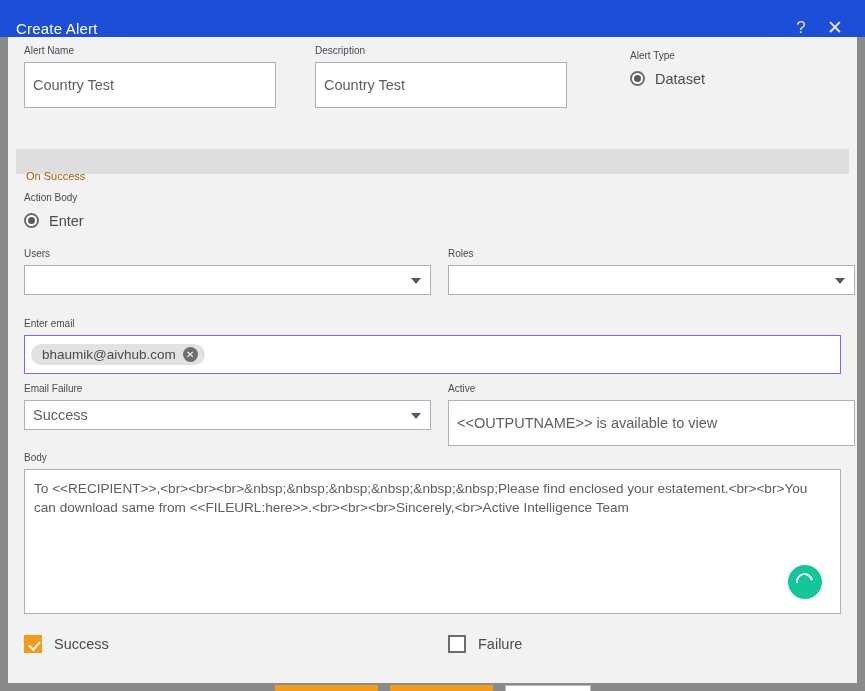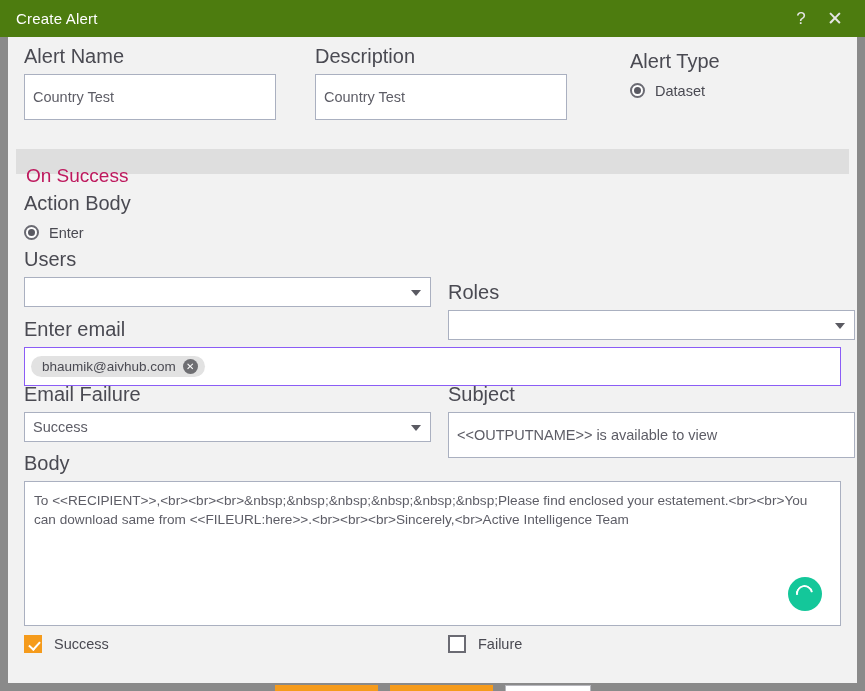--- a/index.html
+++ b/index.html
@@ -35,23 +35,23 @@
     border-top: 0;
     background: #f2f2f2;
     display: flex;
     flex-direction: column;
   }
 
   
   .titlebar {
     height: 37px;
     min-height: 37px;
-    background: #4d7c0f;
-    display: flex;
-    align-items: center;
+    background: #1d4ed8;
+    display: flex;
+    align-items: flex-end;
     padding: 0 0 0 16px;
     margin: 0 -8px 0 -8px;
     position: relative;
   }
   .titlebar-text {
     color: #ffffff;
     font-size: 15px;
     letter-spacing: 0.2px;
   }
   .titlebar-actions {
@@ -74,21 +74,21 @@
 
   
   .content {
     flex: 1;
     padding: 0;
     position: relative;
     background: #f2f2f2;
   }
 
   .label {
-    font-size: 20px;
+    font-size: 10px;
     color: #4a4a52;
     margin-bottom: 6px;
     display: block;
   }
 
   .txtinput {
     box-sizing: border-box;
     height: 46px;
     border: 1px solid #aab0c0;
     background: #ffffff;
@@ -145,28 +145,28 @@
     left: 8px;
     right: 8px;
     top: 112px;
     height: 25px;
     background: #dedede;
     display: flex;
     align-items: center;
     padding-left: 10px;
     box-sizing: border-box;
   }
-  .section-band span { font-size: 19px; color: #be185d; margin-top: 28px; }
+  .section-band span { font-size: 11px; color: #a16207; margin-top: 28px; }
 
   
   .f-actiontype { position: absolute; left: 16px; top: 155px; }
 
   
   .f-users { position: absolute; left: 16px; top: 211px; width: 407px; }
-  .f-roles { position: absolute; left: 440px; top: 211px; width: 407px; margin-top: 33px; }
+  .f-roles { position: absolute; left: 440px; top: 211px; width: 407px; }
 
   .selectbox {
     box-sizing: border-box;
     height: 30px;
     border: 1px solid #aab0c0;
     background: #ffffff;
     position: relative;
     display: flex;
     align-items: center;
     padding: 0 28px 0 8px;
@@ -423,21 +423,21 @@
 
       <div class="f-template">
         <label class="label">Email Failure</label>
         <div class="selectbox">
           <span>Success</span>
           <span class="caret"></span>
         </div>
       </div>
 
       <div class="f-subject">
-        <label class="label">Subject</label>
+        <label class="label">Active</label>
         <input class="txtinput" type="text" value="&lt;&lt;OUTPUTNAME&gt;&gt; is available to view" style="">
       </div>
 
       <div class="f-body">
         <label class="label">Body</label>
         <div class="bodybox">
           <textarea class="bodytext" style="">To &lt;&lt;RECIPIENT&gt;&gt;,&lt;br&gt;&lt;br&gt;&lt;br&gt;&amp;nbsp;&amp;nbsp;&amp;nbsp;&amp;nbsp;&amp;nbsp;&amp;nbsp;Please find enclosed your estatement.&lt;br&gt;&lt;br&gt;You can download same from &lt;&lt;FILEURL:here&gt;&gt;.&lt;br&gt;&lt;br&gt;&lt;br&gt;Sincerely,&lt;br&gt;Active Intelligence Team</textarea>
           <div class="spinner-badge"></div>
         </div>
       </div>

